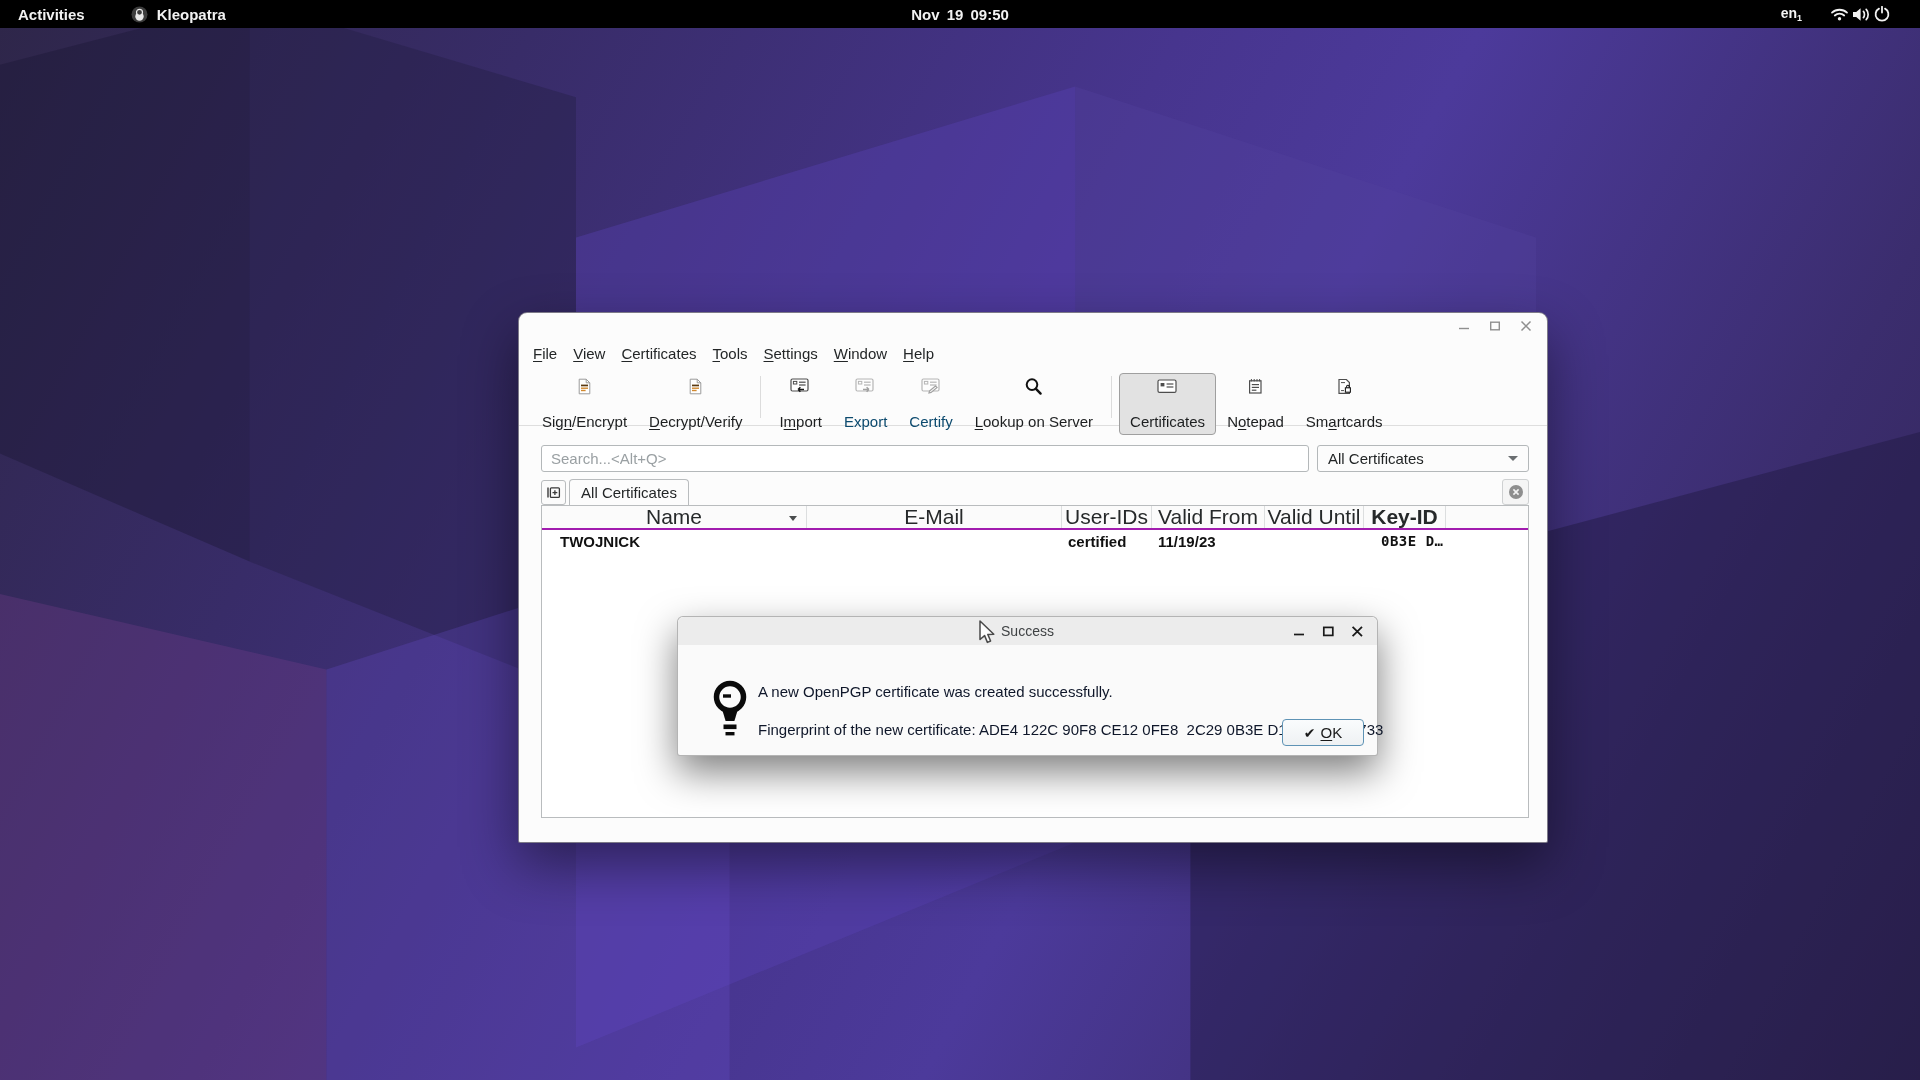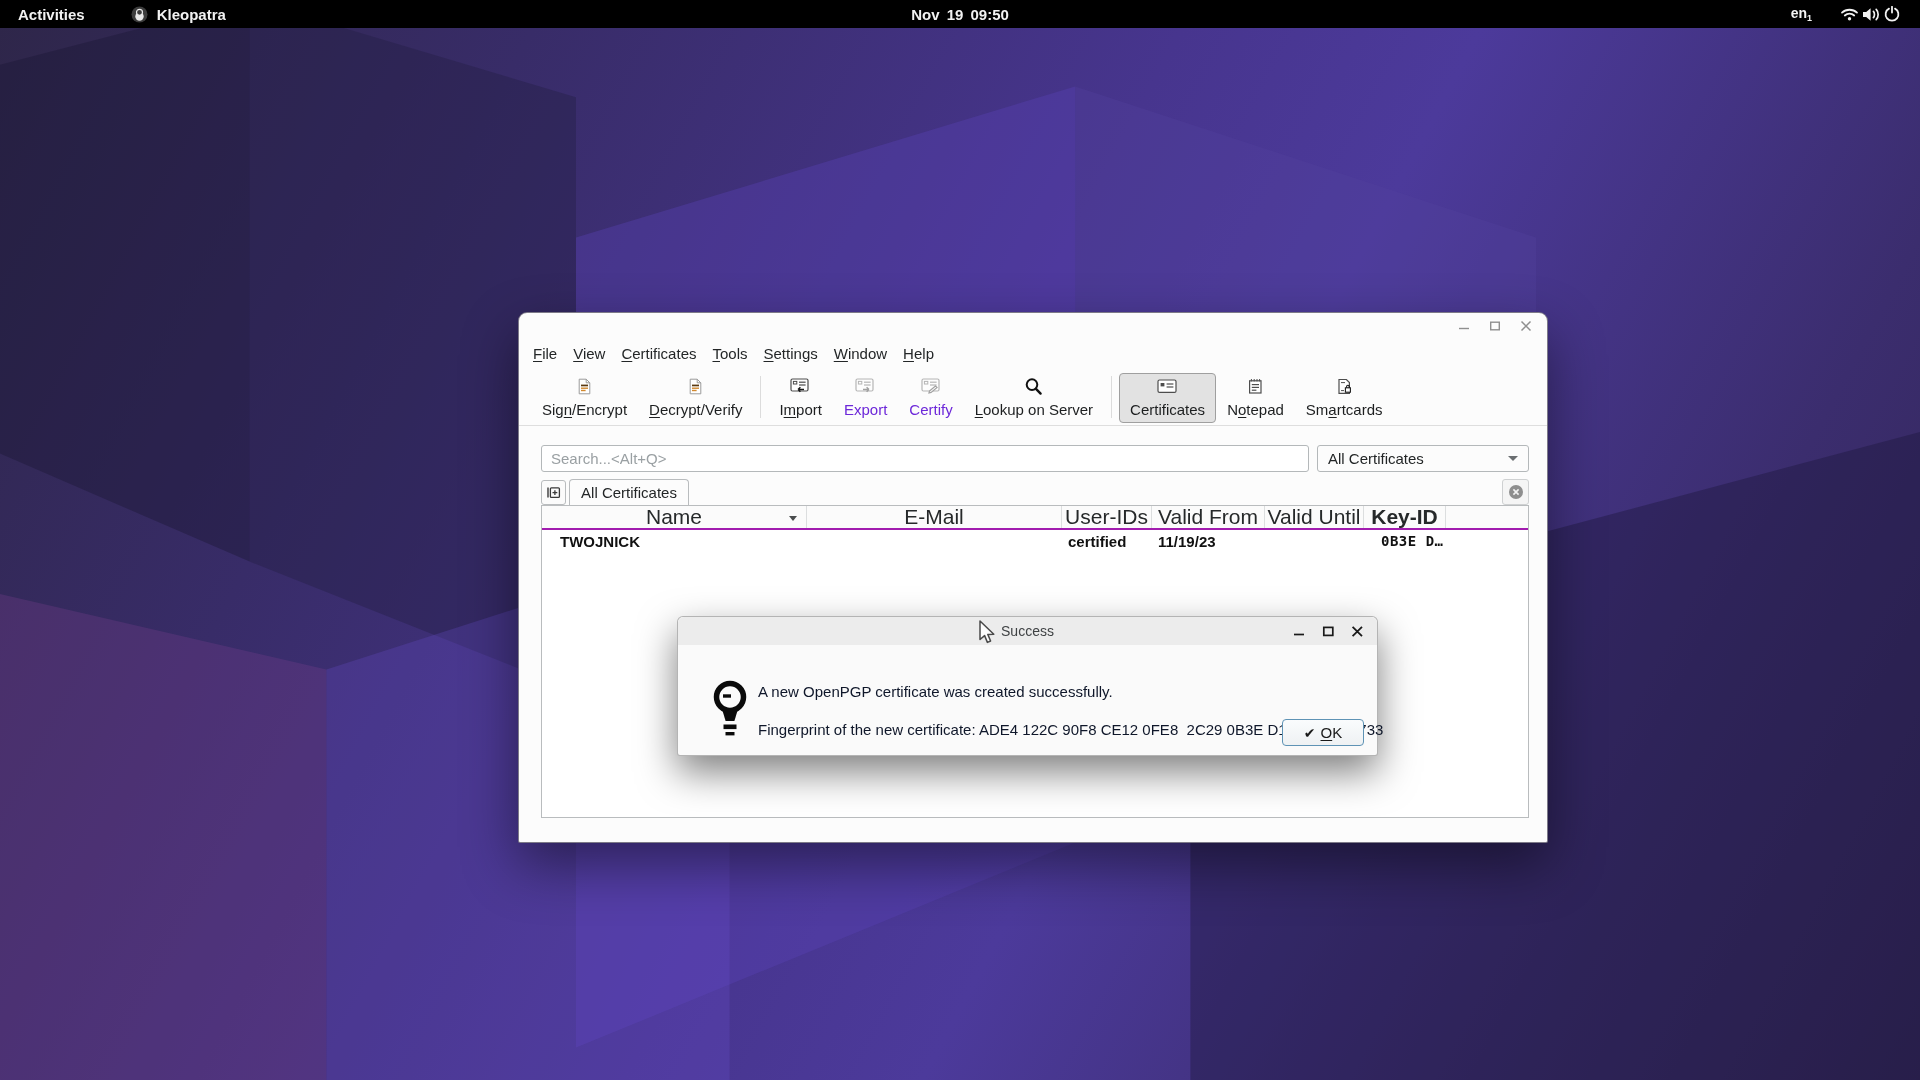--- a/index.html
+++ b/index.html
@@ -21,43 +21,43 @@
   .wp7 { background:#54419f; opacity:.35; clip-path:polygon(56% 8%,80% 22%,80% 62%,56% 48%); }
 
   
   .topbar { position:absolute; left:0; top:0; width:1920px; height:28px; background:#000;
     display:flex; align-items:center; color:#f2f2f2; font-size:15px; font-weight:700; z-index:50; }
   .tb-left { display:flex; align-items:center; gap:46px; padding-left:18px; }
   .tb-item { background:none; border:0; color:#f2f2f2; font:inherit; cursor:default; }
   .tb-app { display:flex; align-items:center; gap:9px; }
   .tb-center { position:absolute; left:50%; transform:translateX(-50%); }
   .tb-clock { word-spacing:3px; }
-  .tb-right { margin-left:auto; display:flex; align-items:center; gap:2px; padding-right:20px; }
+  .tb-right { margin-left:auto; display:flex; align-items:center; gap:2px; padding-right:30px; }
   .kb { font-size:14px; font-weight:700; margin-right:26px; }
   .kb .sub { font-size:9px; vertical-align:-3px; }
   .tb-ico { display:block; }
 
   
   .kwin { position:absolute; left:518px; top:312px; width:1030px; height:531px;
     background:#fcfcfc; border-radius:9px 9px 2px 2px; border:1px solid rgba(20,15,40,.55);
     box-shadow:0 22px 55px rgba(0,0,0,.45); z-index:10; display:flex; flex-direction:column; }
   .win-titlebar { height:26px; position:relative; border-radius:9px 9px 0 0; }
   .win-controls { position:absolute; right:14px; top:0; height:26px; display:flex; align-items:center; gap:17px; }
   .wc { display:flex; align-items:center; justify-content:center; width:14px; height:14px; cursor:default; background:none; border:0; }
 
   .menubar { height:29px; display:flex; align-items:center; padding-left:6px; font-size:15px; color:#232627; }
   .menu-item { padding:3px 8px; background:none; border:0; font:inherit; color:inherit; cursor:default; }
   .mn { text-decoration:underline; text-underline-offset:2px; text-decoration-thickness:1px; }
 
   .toolbar { height:58px; display:flex; align-items:flex-start; padding:5px 0 0 12px;
     border-bottom:1px solid #dedede; }
-  .tbtn { display:flex; flex-direction:column; align-items:center; gap:6px; padding:3px 10px 4px;
+  .tbtn { display:flex; flex-direction:column; align-items:center; gap:18px; padding:3px 10px 4px;
     background:none; border:1px solid transparent; border-radius:4px; font-size:15px; color:#1d1f20; cursor:default; }
   .tbtn .ticon { height:18px; display:flex; align-items:center; justify-content:center; }
-  .tbtn.disabled { color:#6d28d9;text-align:center; }
+  .tbtn.disabled { color:#0c4a6e;text-align:center; }
   .tbtn.disabled .ticon { opacity:.4; filter:grayscale(1); }
   .tbtn.active { background:#e2e2e2; border-color:#9f9f9f; }
   .tsep { width:1px; height:42px; background:#dcdcdc; margin:3px 7px 0; }
 
   .content { flex:1; padding:19px 18px 0 22px; display:flex; flex-direction:column; }
   .search-row { display:flex; }
   .search-input { flex:1; height:27px; border:1px solid #b4b8ba; border-radius:3px; background:#fff;
     font:15px "Liberation Sans",sans-serif; color:#232627; padding:0 9px; outline:none; }
   .search-input::placeholder { color:#9aa0a3; }
   .combo { width:212px; margin-left:8px; height:27px; border:1px solid #b4b8ba; border-radius:3px;

